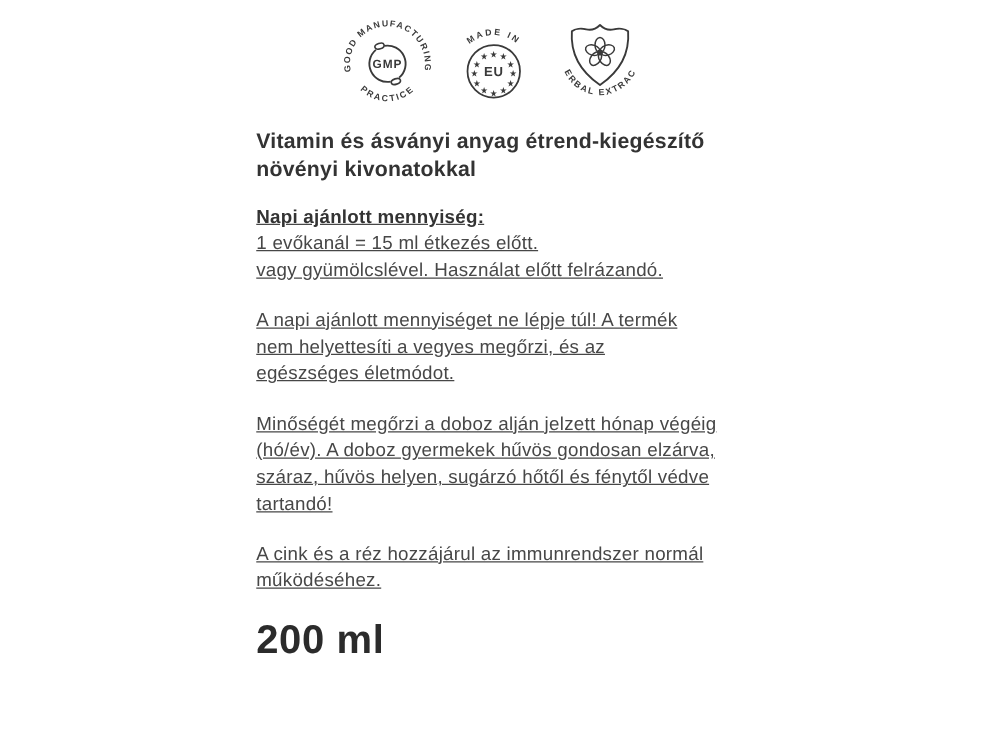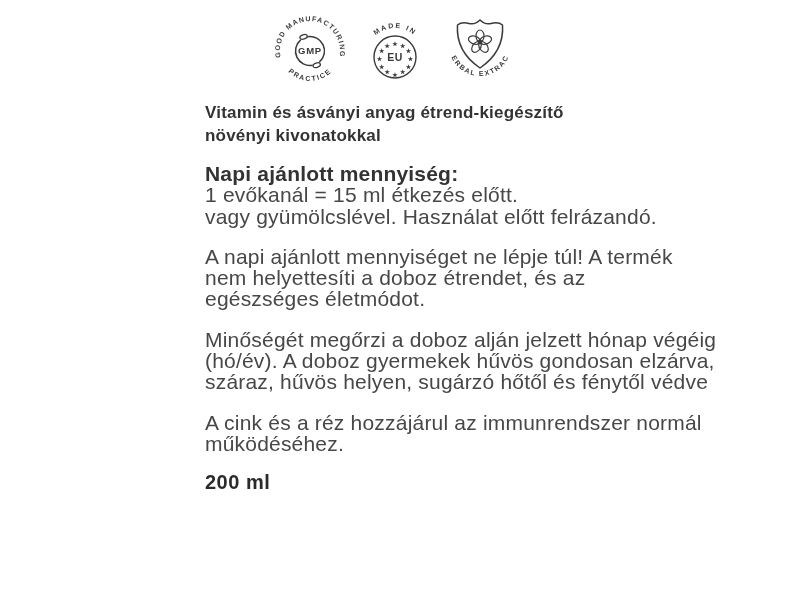--- a/index.html
+++ b/index.html
@@ -39,31 +39,32 @@
     margin-top: 10px;
     font-size: 17px;
     line-height: 23px;
     font-weight: bold;
     color: #333333;
     letter-spacing: 0.2px;
     white-space: nowrap;
   }
   .para {
     margin-top: 19px;
-    font-size: 21px;
+    font-size: 15px;
     line-height: 21.3px;
     color: #474747;
     letter-spacing: 0.2px;
     white-space: nowrap;
+    text-decoration: underline;
   }
   .para.first { margin-top: 16px; }
   .bold-line { font-weight: bold; color: #333333; }
   .volume {
     margin-top: 17px;
-    font-size: 20px;
+    font-size: 32px;
     font-weight: bold;
     color: #2b2b2b;
     letter-spacing: 0.5px;
   }
 </style>
 </head>
 <body>
 
 <div class="canvas">
   <div class="content">
@@ -140,28 +141,29 @@
     </div>
 
     <div class="para first">
       <div class="bold-line">Napi ajánlott mennyiség:</div>
       <div>1 evőkanál = 15 ml étkezés előtt.</div>
       <div>vagy gyümölcslével. Használat előtt felrázandó.</div>
     </div>
 
     <div class="para">
       <div>A napi ajánlott mennyiséget ne lépje túl! A termék</div>
-      <div>nem helyettesíti a doboz étrendet, és az</div>
+      <div>nem helyettesíti a vegyes megőrzi, és az</div>
       <div>egészséges életmódot.</div>
     </div>
 
     <div class="para">
       <div>Minőségét megőrzi a doboz alján jelzett hónap végéig</div>
       <div>(hó/év). A doboz gyermekek hűvös gondosan elzárva,</div>
       <div>száraz, hűvös helyen, sugárzó hőtől és fénytől védve</div>
+      <div>tartandó!</div>
     </div>
 
     <div class="para">
       <div>A cink és a réz hozzájárul az immunrendszer normál</div>
       <div>működéséhez.</div>
     </div>
 
     <div class="volume">200 ml</div>
 
   </div>

